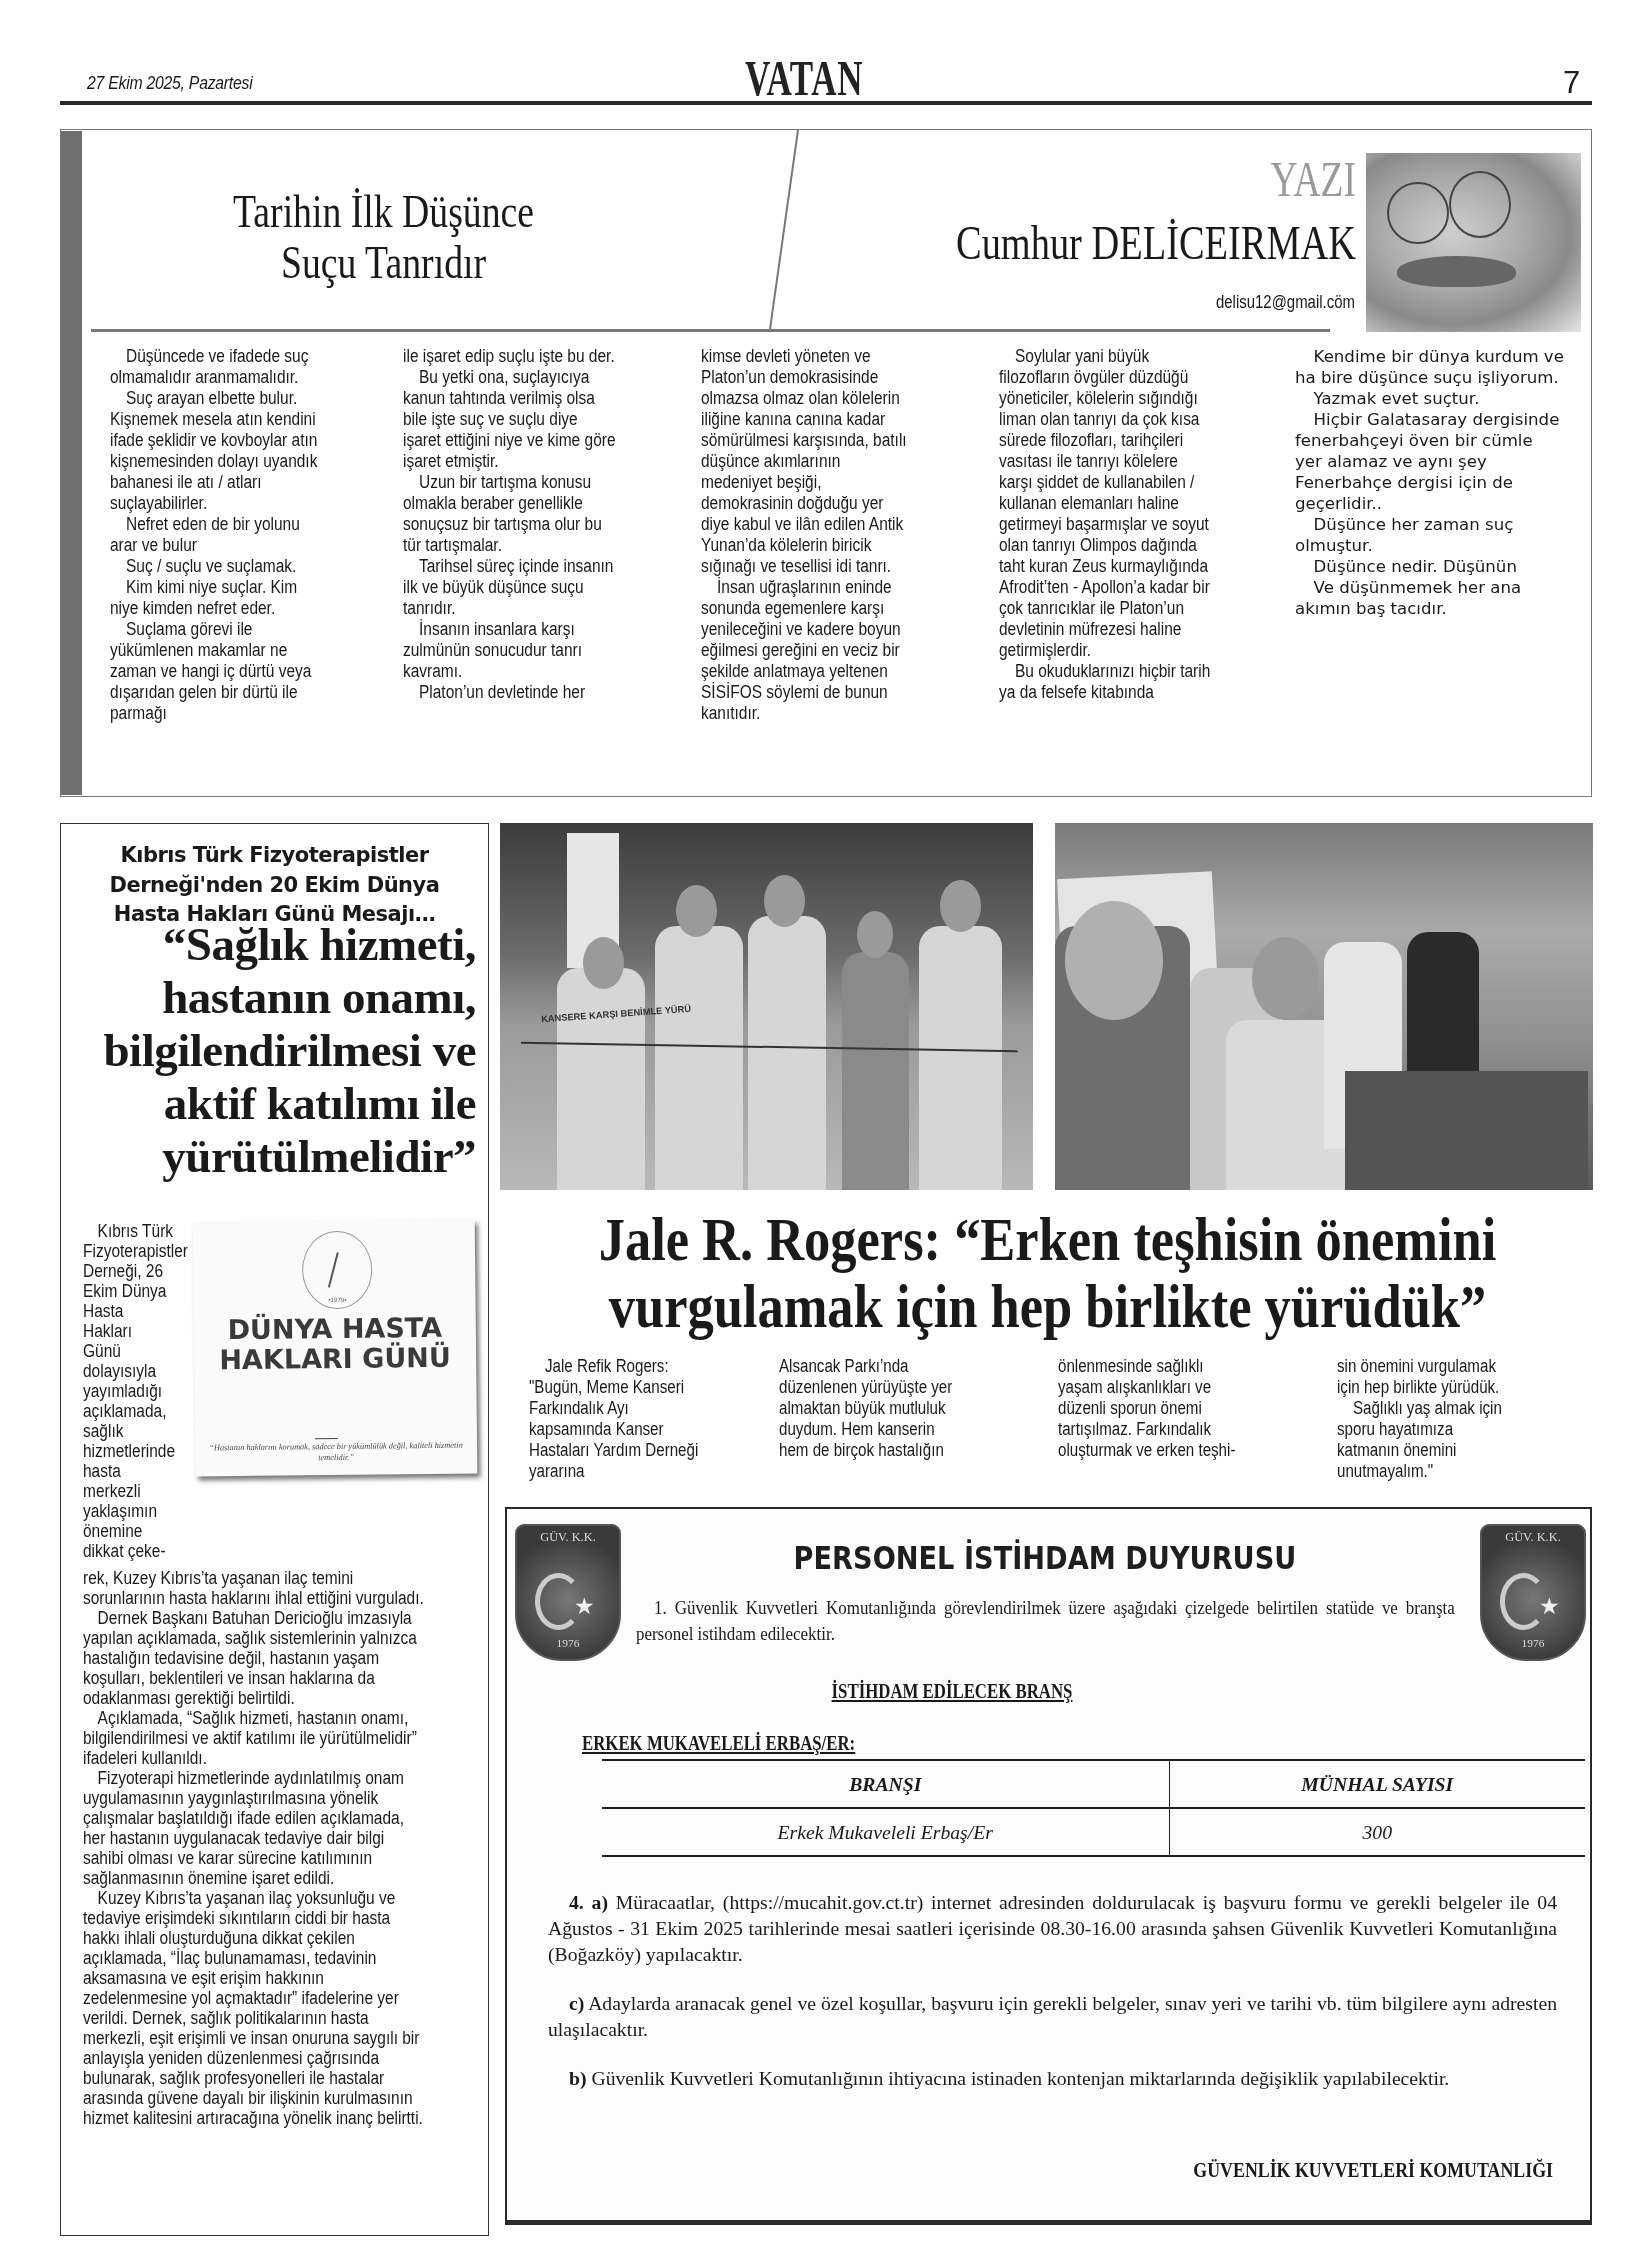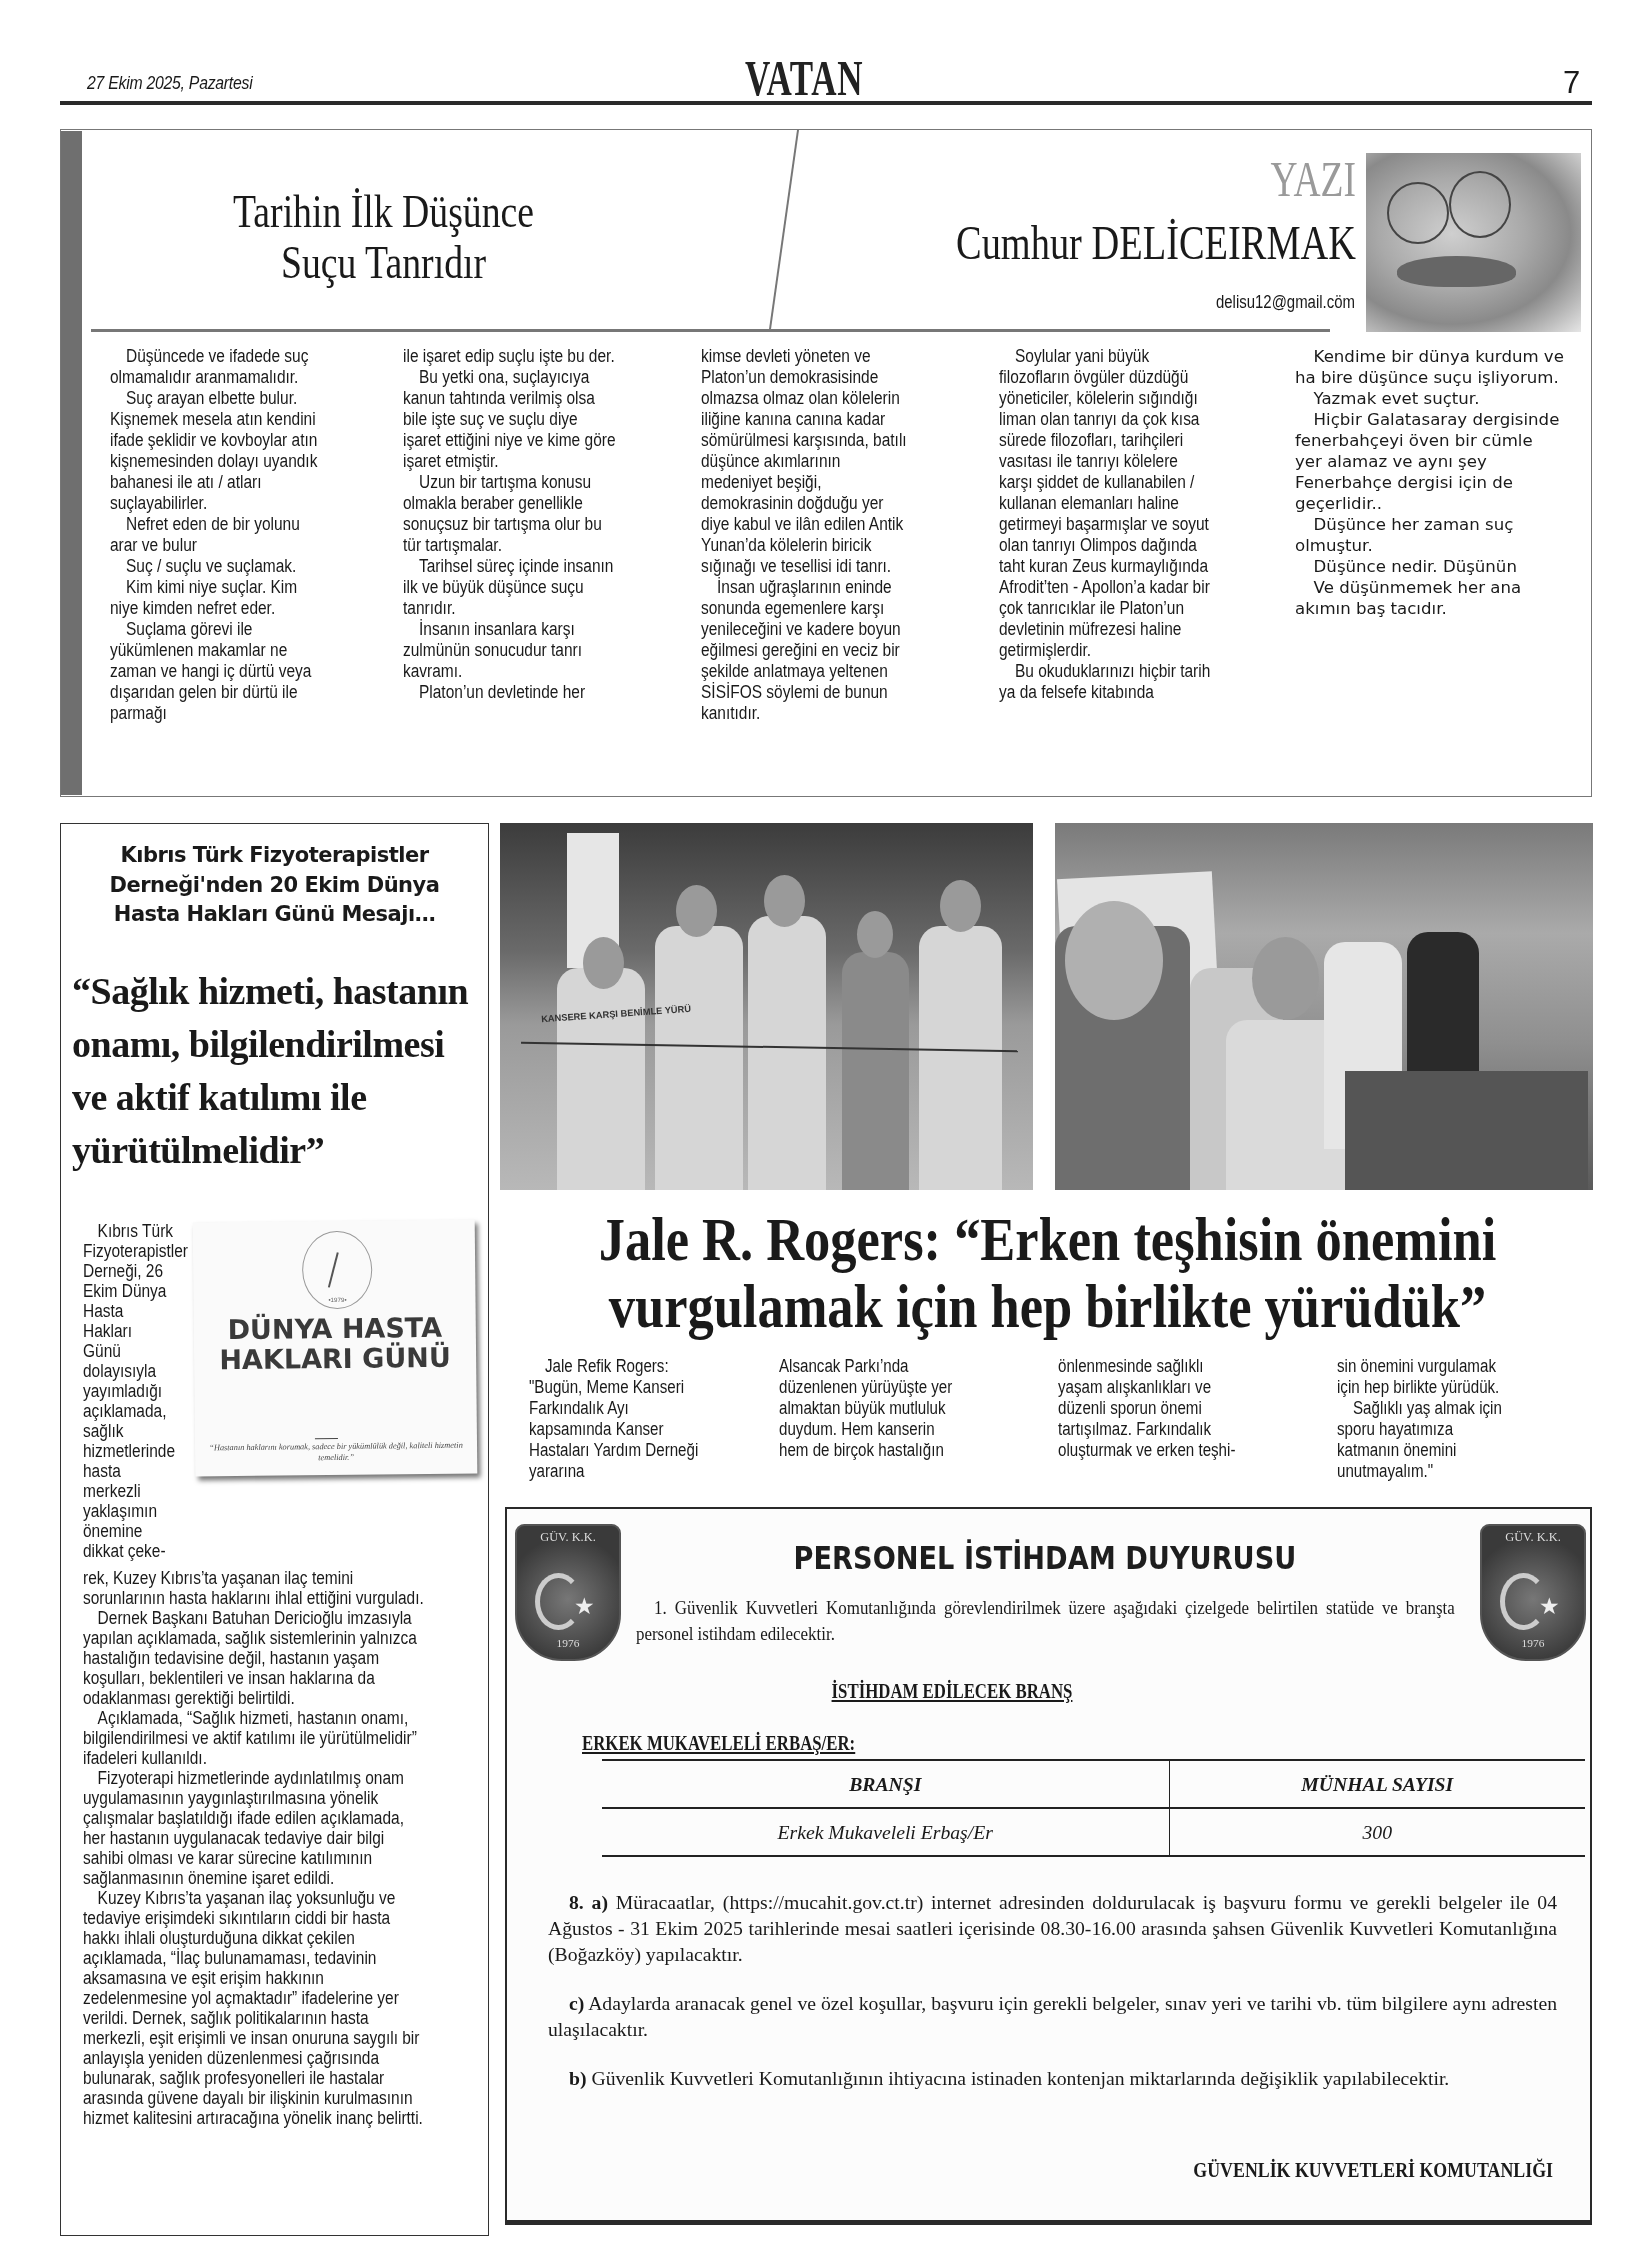--- a/index.html
+++ b/index.html
@@ -27,21 +27,21 @@
   .author-photo .glasses-r { position: absolute; left: 83px; top: 18px; width: 62px; height: 67px; border: 2.1px solid #444; border-radius: 50%; }
   .author-photo .mustache { position: absolute; left: 31px; top: 103px; width: 119px; height: 31px; background: #666; border-radius: 50% 50% 40% 40%; }
   .col-text { top: 346px; width: 248px; font-size: 18px; line-height: 21px; transform: scaleX(0.86); transform-origin: left; }
   .col-text p { text-indent: 18.6px; }
   .col-text p.noind { text-indent: 0; }
   .col-text.wide { font-family: "DejaVu Sans", sans-serif; font-size: 16.6px; line-height: 21px; transform: none; width: 269px; }
 
   
   .side-box { left: 60px; top: 823px; width: 429px; height: 1413px; border: 1.6px solid #333; }
   .side-kicker { left: 78px; top: 841px; width: 393px; text-align: center; font-family: "DejaVu Sans", sans-serif; font-weight: bold; font-size: 21px; line-height: 29.5px; letter-spacing: -0.5px; }
-  .side-headline { left: 72px; top: 918px; width: 404px; text-align: left; font-family: "Liberation Serif", serif; font-weight: bold; font-size: 38px; line-height: 53px; letter-spacing: -0.5px; margin-top: 47px; }
+  .side-headline { left: 72px; top: 918px; width: 404px; text-align: right; font-family: "Liberation Serif", serif; font-weight: bold; font-size: 47px; line-height: 53px; letter-spacing: -0.5px; }
   .side-body1 { left: 83px; top: 1221px; width: 103px; font-size: 17.6px; line-height: 20px; transform: scaleX(0.88); transform-origin: left; }
   .side-body2 { left: 83px; top: 1568px; width: 393px; font-size: 17.6px; line-height: 20px; transform: scaleX(0.88); transform-origin: left; white-space: normal; }
   .side-body2 p { text-indent: 16.6px; }
   .poster { left: 194px; top: 1221px; width: 282px; height: 254px; background: #fafafa; box-shadow: 3.1px 4.1px 5.2px #777; transform: rotate(-0.6deg); }
   .poster-logo { position: absolute; left: 109px; top: 10.3px; width: 70px; height: 78px; border: 1px solid #999; border-radius: 50%; }
   .poster-logo .fig { position: absolute; left: 28.5px; top: 21px; width: 10.3px; height: 36px; border-left: 2.1px solid #555; transform: rotate(15deg); }
   .poster-logo-year { position: absolute; left: 0; right: 0; bottom: 5.2px; text-align: center; font-size: 6.2px; color: #666; }
   .poster-title { position: absolute; left: 0; right: 0; top: 93px; text-align: center; font-family: "DejaVu Sans", sans-serif; font-weight: bold; font-size: 27px; line-height: 30px; color: #3a3a3a; }
   .poster-rule { position: absolute; left: 120px; top: 217px; width: 23px; height: 1px; background: #444; }
   .poster-quote { position: absolute; left: 5.2px; right: 5.2px; top: 220px; text-align: center; font-family: "Liberation Serif", serif; font-style: italic; font-size: 8.3px; line-height: 11.4px; color: #444; }
@@ -245,18 +245,18 @@
     </tr>
   </thead>
   <tbody>
     <tr>
       <td>Erkek Mukaveleli Erbaş/Er</td>
       <td>300</td>
     </tr>
   </tbody>
 </table>
 <div class="abs ad-p2">
-  <p><b>8. a)</b> <span>Müracaatlar, (https://mucahit.gov.ct.tr) internet adresinden doldurulacak iş başvuru formu ve gerekli belgeler ile 04 Ağustos - 31 Ekim 2025 tarihlerinde mesai saatleri içerisinde 08.30-16.00 arasında şahsen Güvenlik Kuvvetleri Komutanlığına (Boğazköy) yapılacaktır.</span></p>
+  <p><b>4. a)</b> <span>Müracaatlar, (https://mucahit.gov.ct.tr) internet adresinden doldurulacak iş başvuru formu ve gerekli belgeler ile 04 Ağustos - 31 Ekim 2025 tarihlerinde mesai saatleri içerisinde 08.30-16.00 arasında şahsen Güvenlik Kuvvetleri Komutanlığına (Boğazköy) yapılacaktır.</span></p>
   <p><b>c)</b> <span>Adaylarda aranacak genel ve özel koşullar, başvuru için gerekli belgeler, sınav yeri ve tarihi vb. tüm bilgilere aynı adresten ulaşılacaktır.</span></p>
   <p><b>b)</b> <span>Güvenlik Kuvvetleri Komutanlığının ihtiyacına istinaden kontenjan miktarlarında değişiklik yapılabilecektir.</span></p>
 </div>
 <div class="abs ad-signature">GÜVENLİK KUVVETLERİ KOMUTANLIĞI</div>
 
 
 </body></html>

